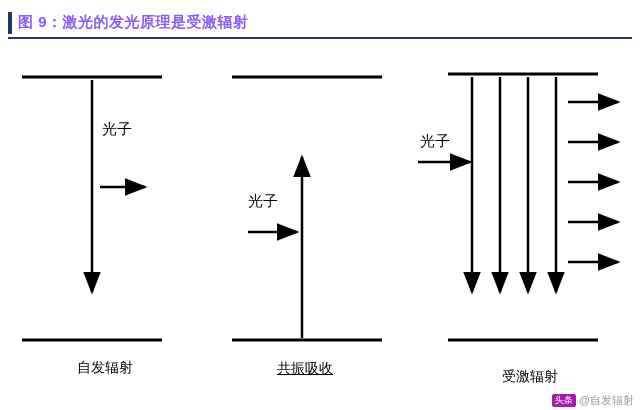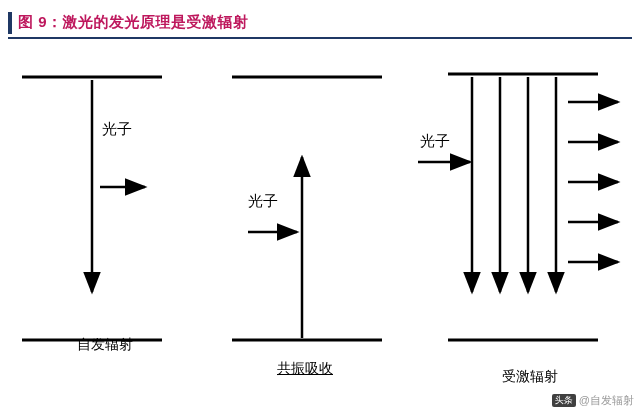--- a/index.html
+++ b/index.html
@@ -34,21 +34,21 @@
     width: 4px;
     height: 22px;
     background: #1f3864;
   }
   .title-text {
     position: absolute;
     left: 10px;
     top: 0px;
     font-size: 15px;
     font-weight: bold;
-    color: #be185d;
+    color: #8b5cf6;
     letter-spacing: 0.5px;
     white-space: nowrap;
     line-height: 24px;
   }
   .title-rule {
     position: absolute;
     left: 0;
     top: 27px;
     width: 624px;
     height: 2px;
@@ -61,21 +61,21 @@
     width: 640px;
     height: 368px;
   }
   .panel-caption {
     position: absolute;
     font-size: 14px;
     color: #000000;
     text-align: center;
     white-space: nowrap;
   }
-  .cap1 { left: 30px; top: 336px; width: 150px; }
+  .cap1 { left: 30px; top: 359px; width: 150px; }
   .cap2 { left: 230px; top: 360px; width: 150px; text-decoration: underline; }
   .cap3 { left: 455px; top: 368px; width: 150px; }
   .photon-label {
     position: absolute;
     font-size: 15px;
     color: #000000;
     white-space: nowrap;
   }
   .ph1 { left: 102px; top: 120px; }
   .ph2 { left: 248px; top: 192px; }
@@ -86,21 +86,21 @@
     bottom: 2px;
     font-size: 11px;
     color: #9a9a9a;
     white-space: nowrap;
     display: flex;
     align-items: center;
     gap: 3px;
   }
   .wm-badge {
     display: inline-block;
-    background: #404040;
+    background: #a21caf;
     color: #ffffff;
     font-size: 9px;
     padding: 1px 3px;
     border-radius: 2px;
     line-height: 11px;
   }
 </style>
 </head>
 <body>
 

